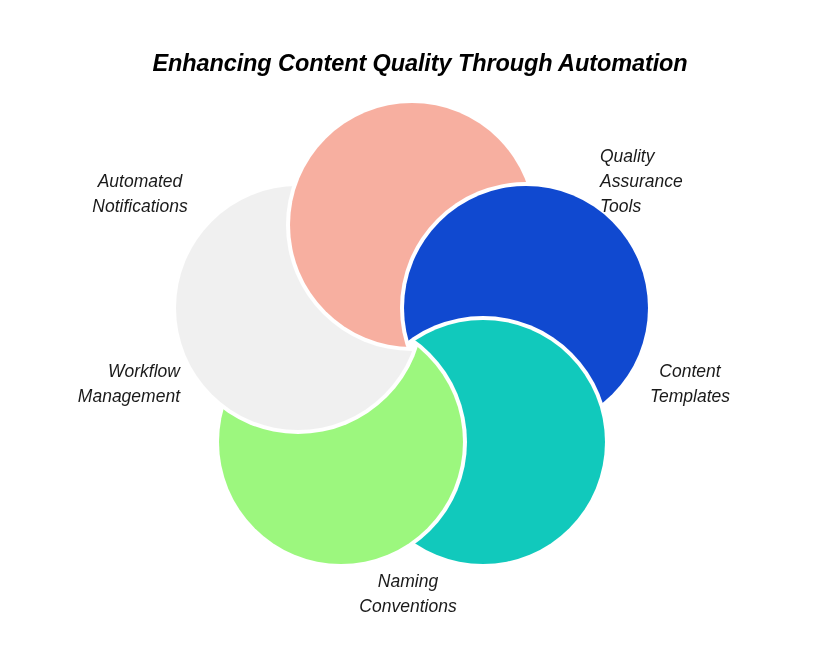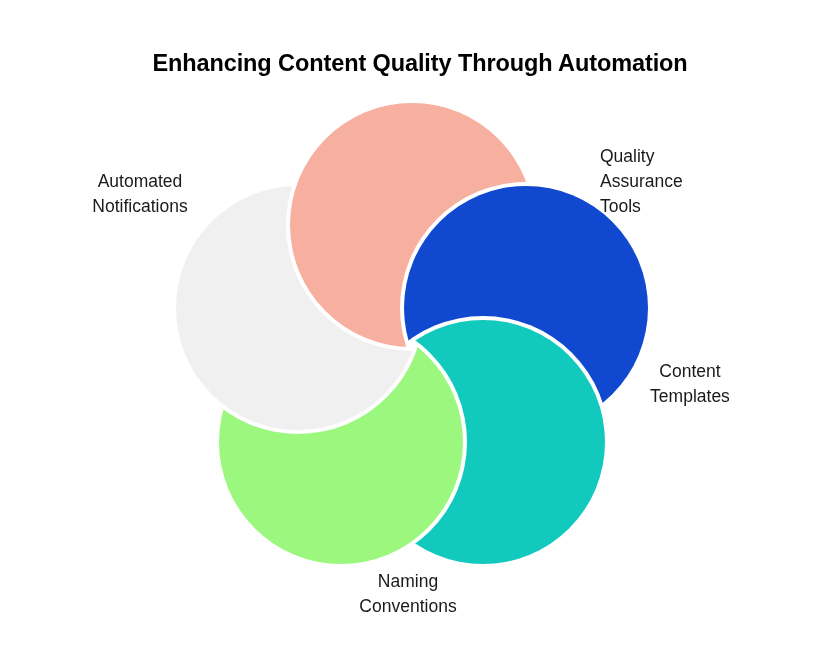--- a/index.html
+++ b/index.html
@@ -13,20 +13,21 @@
     font-family: "Liberation Sans", sans-serif;
     overflow: hidden;
     position: relative;
   }
   #canvas {
     position: absolute;
     left: 0;
     top: 0;
     width: 840px;
     height: 516px;
+    font-style: italic;
   }
   .chart-title {
     position: absolute;
     left: 0;
     top: 50px;
     width: 840px;
     text-align: center;
     font-size: 23.5px;
     font-weight: bold;
     color: #000000;
@@ -126,17 +127,19 @@
   <div class="node-label lbl-qa">Quality
 Assurance
 Tools</div>
 
   <div class="node-label lbl-templates">Content
 Templates</div>
 
   <div class="node-label lbl-naming">Naming
 Conventions</div>
 
+  <div class="node-label lbl-workflow">Workflow
+Management</div>
 
   <div class="node-label lbl-notifications">Automated
 Notifications</div>
 
 </div>
 
 </body></html>

